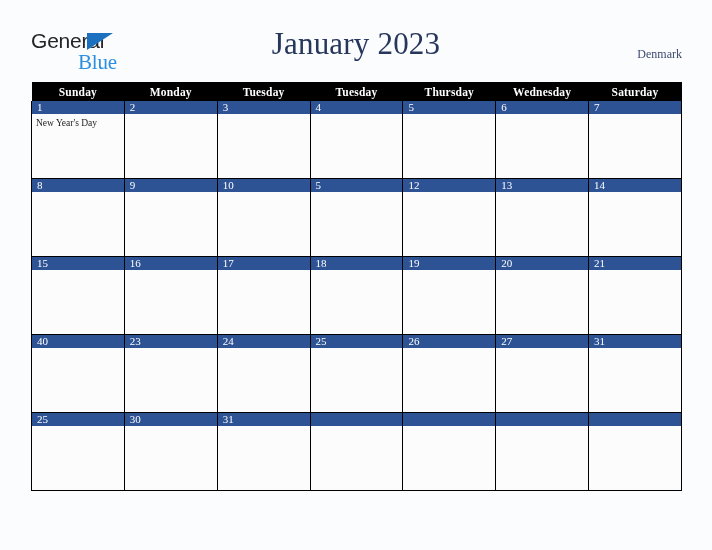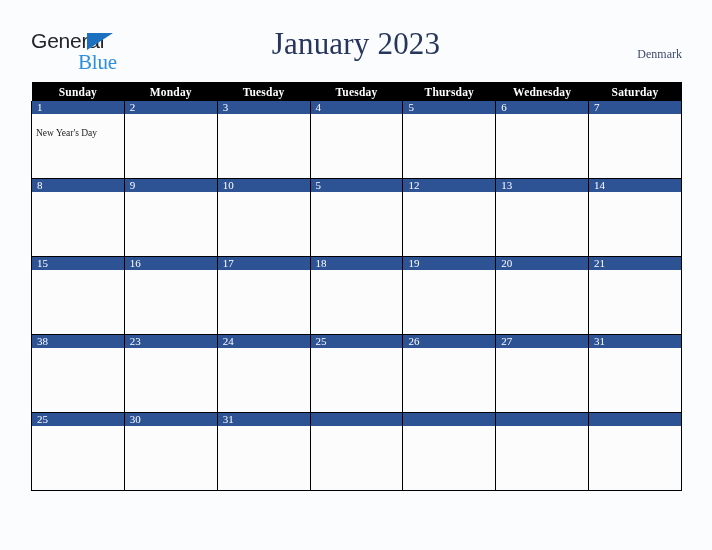--- a/index.html
+++ b/index.html
@@ -121,21 +121,21 @@
   .daybar {
     background: #2e5395;
     height: 13px;
     line-height: 13px;
     padding: 0 0 0 5px;
     color: #ffffff;
     font-size: 11px;
     box-sizing: border-box;
   }
   .daybody {
-    padding: 13px 3px 0 4px;
+    padding: 3px 3px 0 4px;
     height: 55px;
     box-sizing: border-box;
   }
   .event {
     font-size: 9.5px;
     line-height: 12px;
     color: #1c1c1c;
     white-space: nowrap;
   }
 </style>
@@ -258,21 +258,21 @@
             <div class="daybar">20</div>
             <div class="daybody"></div>
           </td>
           <td>
             <div class="daybar">21</div>
             <div class="daybody"></div>
           </td>
         </tr>
         <tr>
           <td>
-            <div class="daybar">38</div>
+            <div class="daybar">40</div>
             <div class="daybody"></div>
           </td>
           <td>
             <div class="daybar">23</div>
             <div class="daybody"></div>
           </td>
           <td>
             <div class="daybar">24</div>
             <div class="daybody"></div>
           </td>

